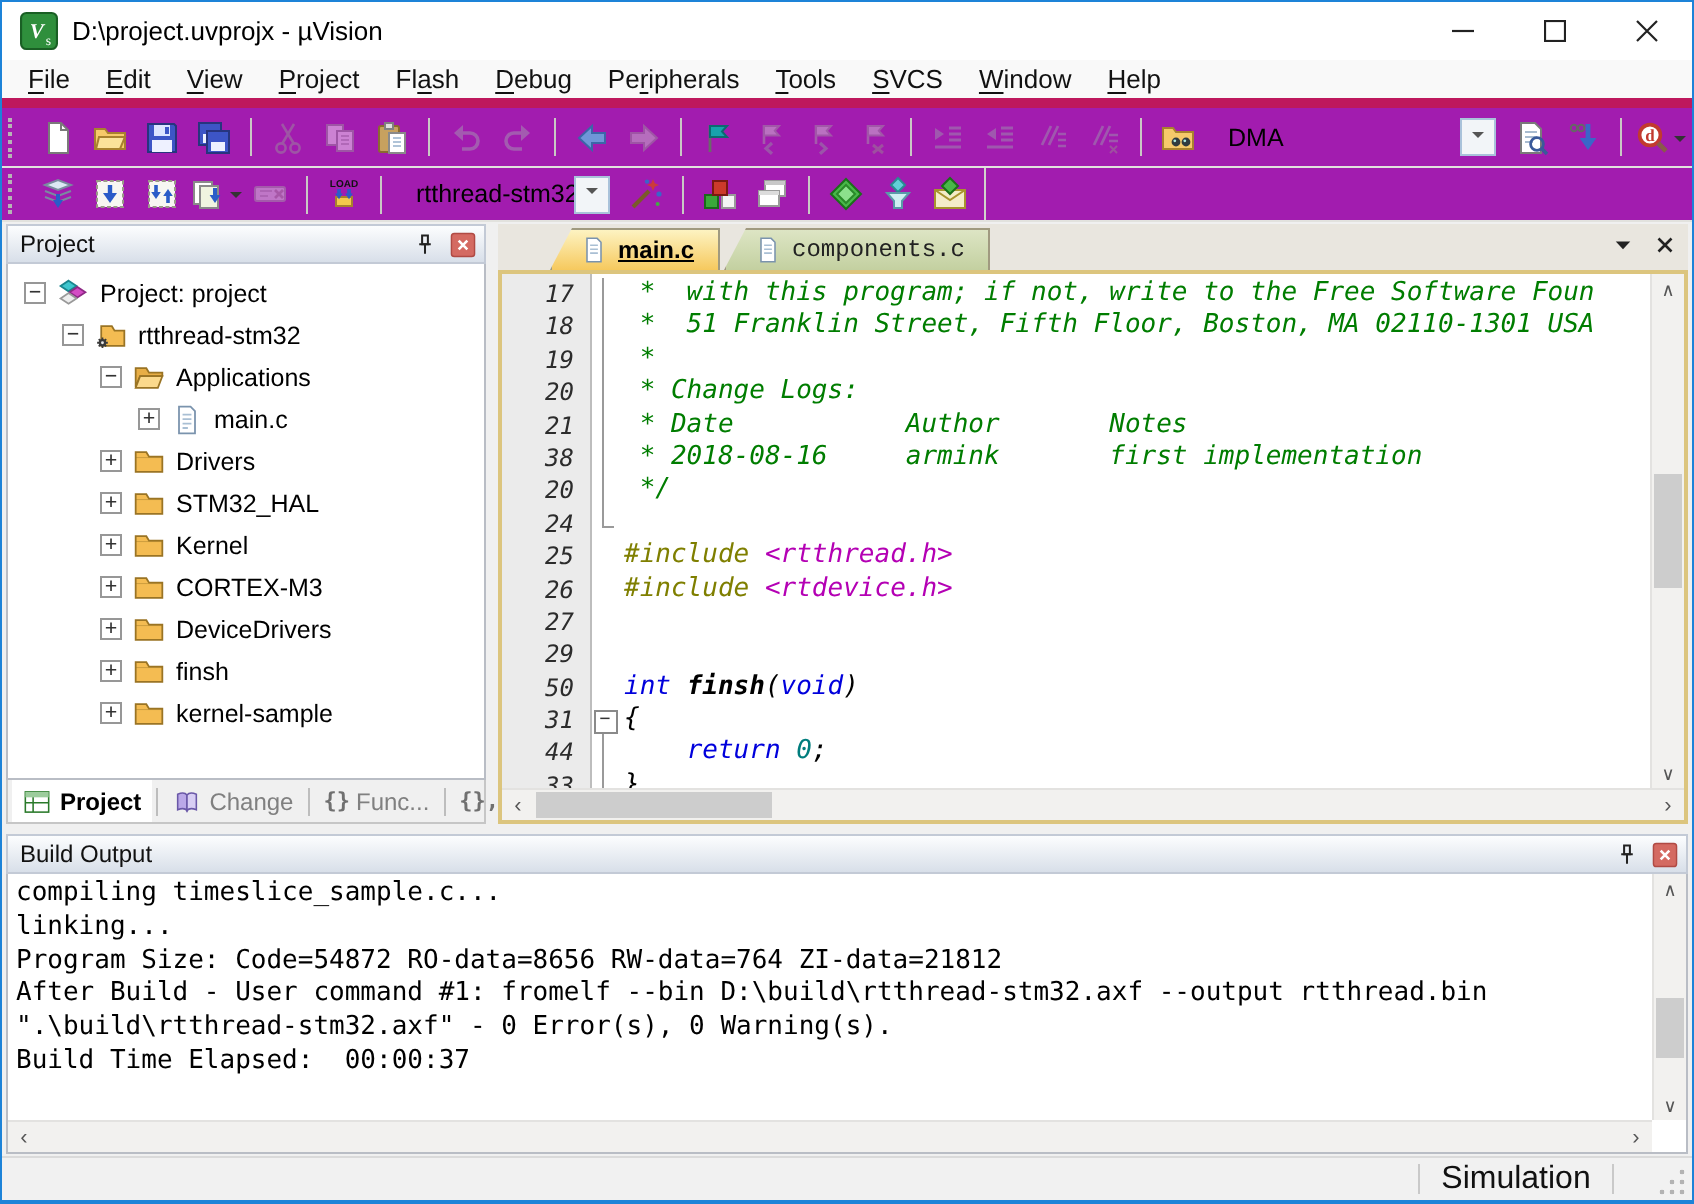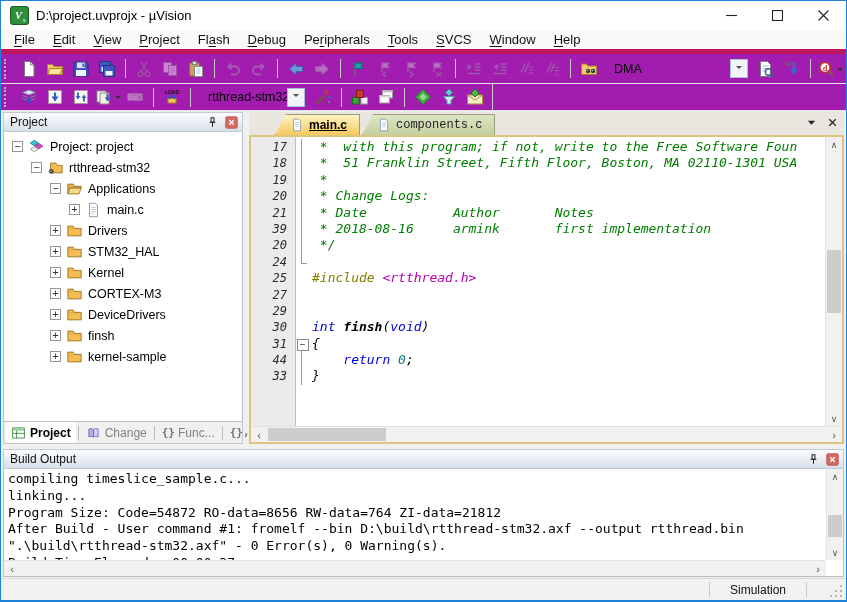--- a/index.html
+++ b/index.html
@@ -86,26 +86,26 @@
   
   .vscroll{width:17px;flex:none;background:#f2f1ef;border-left:1px solid #e3e2e0;position:relative;display:flex;flex-direction:column;justify-content:space-between;}
   .sarr{height:15px;display:flex;align-items:center;justify-content:center;font-size:9px;color:#555;flex:none;}
   .vthumb{position:absolute;left:1px;right:1px;background:#cdcdcd;}
   .hscroll{height:16px;background:#f2f1ef;border-top:1px solid #e3e2e0;display:flex;align-items:center;position:relative;flex:none;}
   .harr{width:16px;display:flex;align-items:center;justify-content:center;font-size:11px;color:#555;flex:none;}
   .harr.right{margin-left:auto;}
   .hthumb{position:absolute;top:1px;bottom:1px;background:#cdcdcd;}
   
   .hsplit{height:5px;flex:none;}
-  .bout{height:128px;flex:none;display:flex;flex-direction:column;padding:0 2px;min-height:0;}
+  .bout{height:160px;flex:none;display:flex;flex-direction:column;padding:0 2px;min-height:0;}
   .bbody{flex:1;border:1px solid #b9bdc5;border-top:0;background:#fff;display:flex;flex-direction:column;min-height:0;position:relative;}
   .blines{flex:1;font-family:"DejaVu Sans Mono",monospace;font-size:13px;line-height:16.8px;padding:2px 4px;white-space:pre;overflow:hidden;margin-right:17px;color:#000;}
   .bvscroll{position:absolute;right:0;top:0;bottom:16px;width:17px;background:#f2f1ef;border-left:1px solid #e3e2e0;display:flex;flex-direction:column;justify-content:space-between;}
   
-  .statusbar{height:22px;flex:none;background:#f1f1f1;border-top:1px solid #dadada;margin-top:1px;display:flex;align-items:center;font-size:12px;color:#111;}
+  .statusbar{height:22px;flex:none;background:#f1f1f1;border-top:1px solid #dadada;margin-top:1px;display:flex;align-items:center;font-size:16px;color:#111;}
   .sb-spacer{flex:1;}
   .sb-sep{width:1px;height:15px;background:#c9c9c9;flex:none;}
   .sb-mode{width:96px;text-align:center;flex:none;}
   .sb-gap{width:22px;flex:none;}
   .sb-grip{width:16px;height:16px;flex:none;margin-right:1px;
     background:radial-gradient(circle at 12px 4px,#b3b3b3 1.1px,transparent 1.3px),
                radial-gradient(circle at 12px 9px,#b3b3b3 1.1px,transparent 1.3px),
                radial-gradient(circle at 7px 9px,#b3b3b3 1.1px,transparent 1.3px),
                radial-gradient(circle at 12px 14px,#b3b3b3 1.1px,transparent 1.3px),
                radial-gradient(circle at 7px 14px,#b3b3b3 1.1px,transparent 1.3px),
@@ -720,27 +720,28 @@
         </span>
       </div>
       <div class="edframe">
         <div class="edmain">
           <div class="code">
               <div class="coderow"><span class="ln">17</span><span class="fold line"></span><span class="ct"><span class="tk-c"> *  with this program; if not, write to the Free Software Foun</span></span></div>
               <div class="coderow"><span class="ln">18</span><span class="fold line"></span><span class="ct"><span class="tk-c"> *  51 Franklin Street, Fifth Floor, Boston, MA 02110-1301 USA</span></span></div>
               <div class="coderow"><span class="ln">19</span><span class="fold line"></span><span class="ct"><span class="tk-c"> *</span></span></div>
               <div class="coderow"><span class="ln">20</span><span class="fold line"></span><span class="ct"><span class="tk-c"> * Change Logs:</span></span></div>
               <div class="coderow"><span class="ln">21</span><span class="fold line"></span><span class="ct"><span class="tk-c"> * Date           Author       Notes</span></span></div>
-              <div class="coderow"><span class="ln">39</span><span class="fold line"></span><span class="ct"><span class="tk-c"> * 2018-08-16     armink       first implementation</span></span></div>
+              <div class="coderow"><span class="ln">38</span><span class="fold line"></span><span class="ct"><span class="tk-c"> * 2018-08-16     armink       first implementation</span></span></div>
               <div class="coderow"><span class="ln">20</span><span class="fold line"></span><span class="ct"><span class="tk-c"> */</span></span></div>
               <div class="coderow"><span class="ln">24</span><span class="fold end"></span><span class="ct"></span></div>
               <div class="coderow"><span class="ln">25</span><span class="fold "></span><span class="ct"><span class="tk-p">#include </span><span class="tk-s">&lt;rtthread.h&gt;</span></span></div>
+              <div class="coderow"><span class="ln">26</span><span class="fold "></span><span class="ct"><span class="tk-p">#include </span><span class="tk-s">&lt;rtdevice.h&gt;</span></span></div>
               <div class="coderow"><span class="ln">27</span><span class="fold "></span><span class="ct"></span></div>
               <div class="coderow"><span class="ln">29</span><span class="fold "></span><span class="ct"></span></div>
-              <div class="coderow"><span class="ln">30</span><span class="fold "></span><span class="ct"><span class="tk-k">int</span><span class="tk-t"> </span><span class="tk-f">finsh</span><span class="tk-t">(</span><span class="tk-k">void</span><span class="tk-t">)</span></span></div>
+              <div class="coderow"><span class="ln">50</span><span class="fold "></span><span class="ct"><span class="tk-k">int</span><span class="tk-t"> </span><span class="tk-f">finsh</span><span class="tk-t">(</span><span class="tk-k">void</span><span class="tk-t">)</span></span></div>
               <div class="coderow"><span class="ln">31</span><span class="fold box"></span><span class="ct"><span class="tk-t">{</span></span></div>
               <div class="coderow"><span class="ln">44</span><span class="fold line"></span><span class="ct"><span class="tk-t">    </span><span class="tk-k">return</span><span class="tk-t"> </span><span class="tk-n2">0</span><span class="tk-t">;</span></span></div>
               <div class="coderow"><span class="ln">33</span><span class="fold line"></span><span class="ct"><span class="tk-t">}</span></span></div>
             </div>
           <div class="vscroll">
             <span class="sarr">∧</span>
             <span class="vthumb" style="top:39%;height:22%;"></span>
             <span class="sarr">∨</span>
           </div>
         </div>

